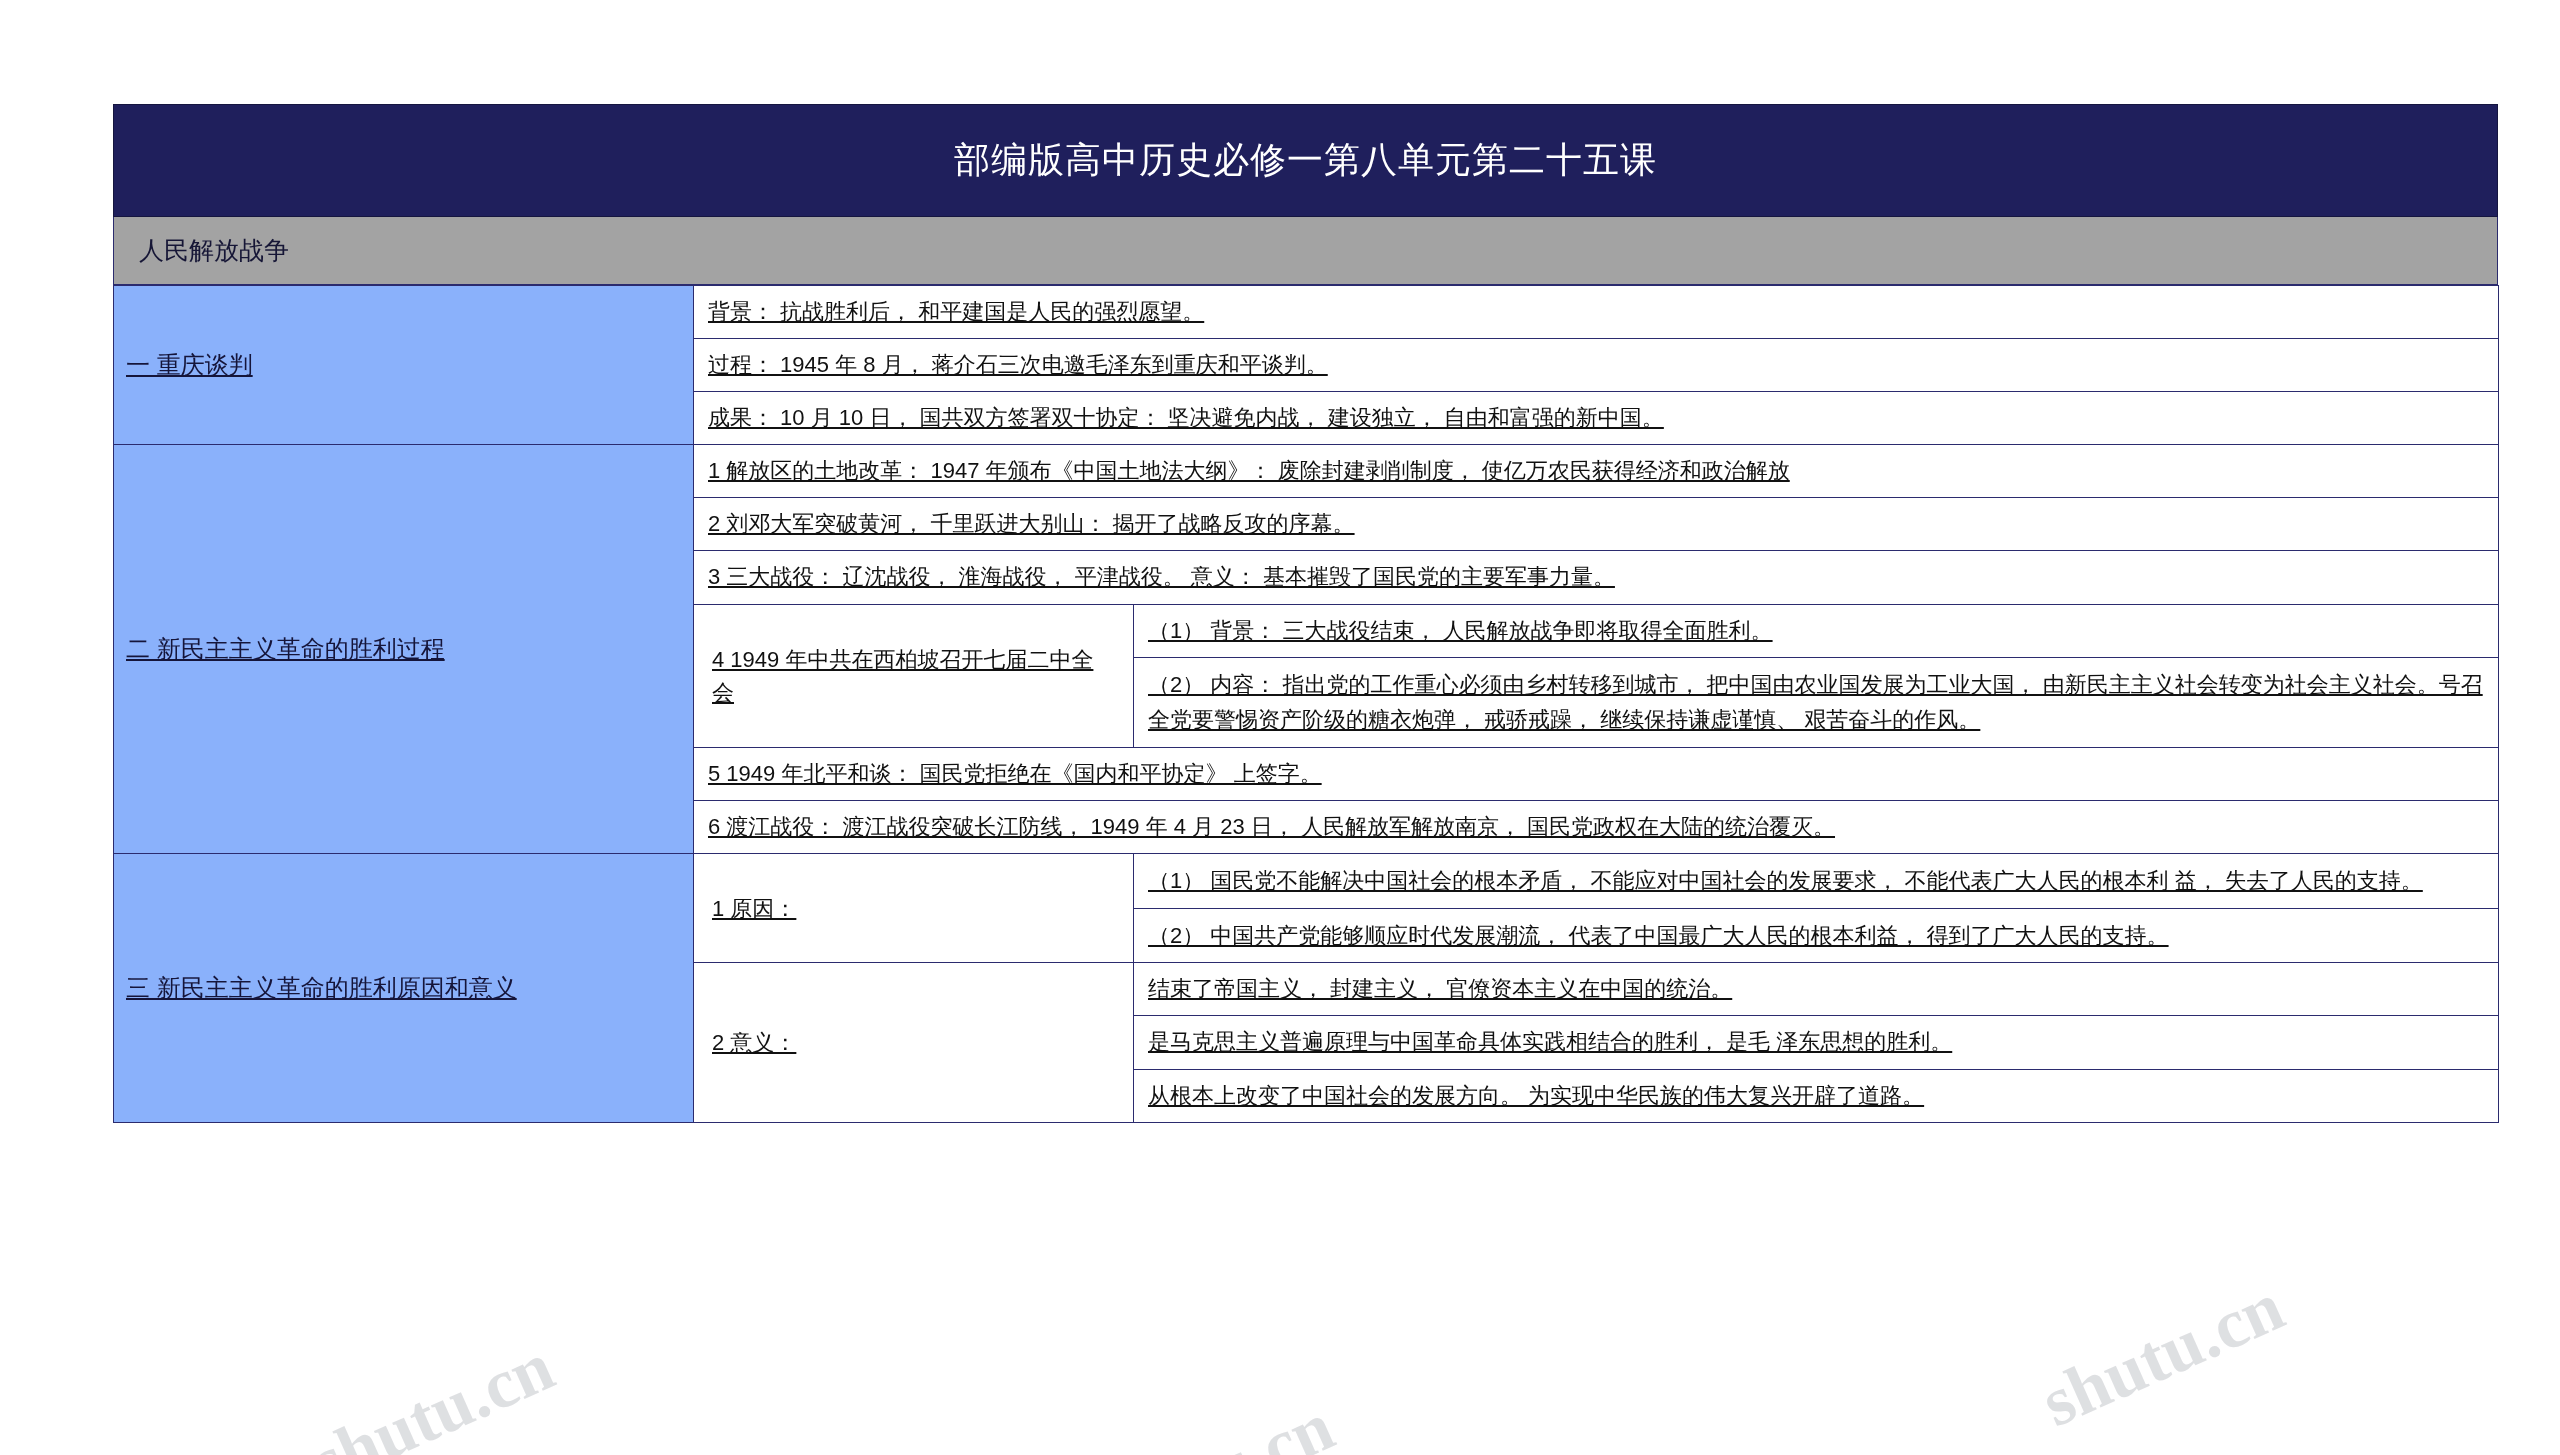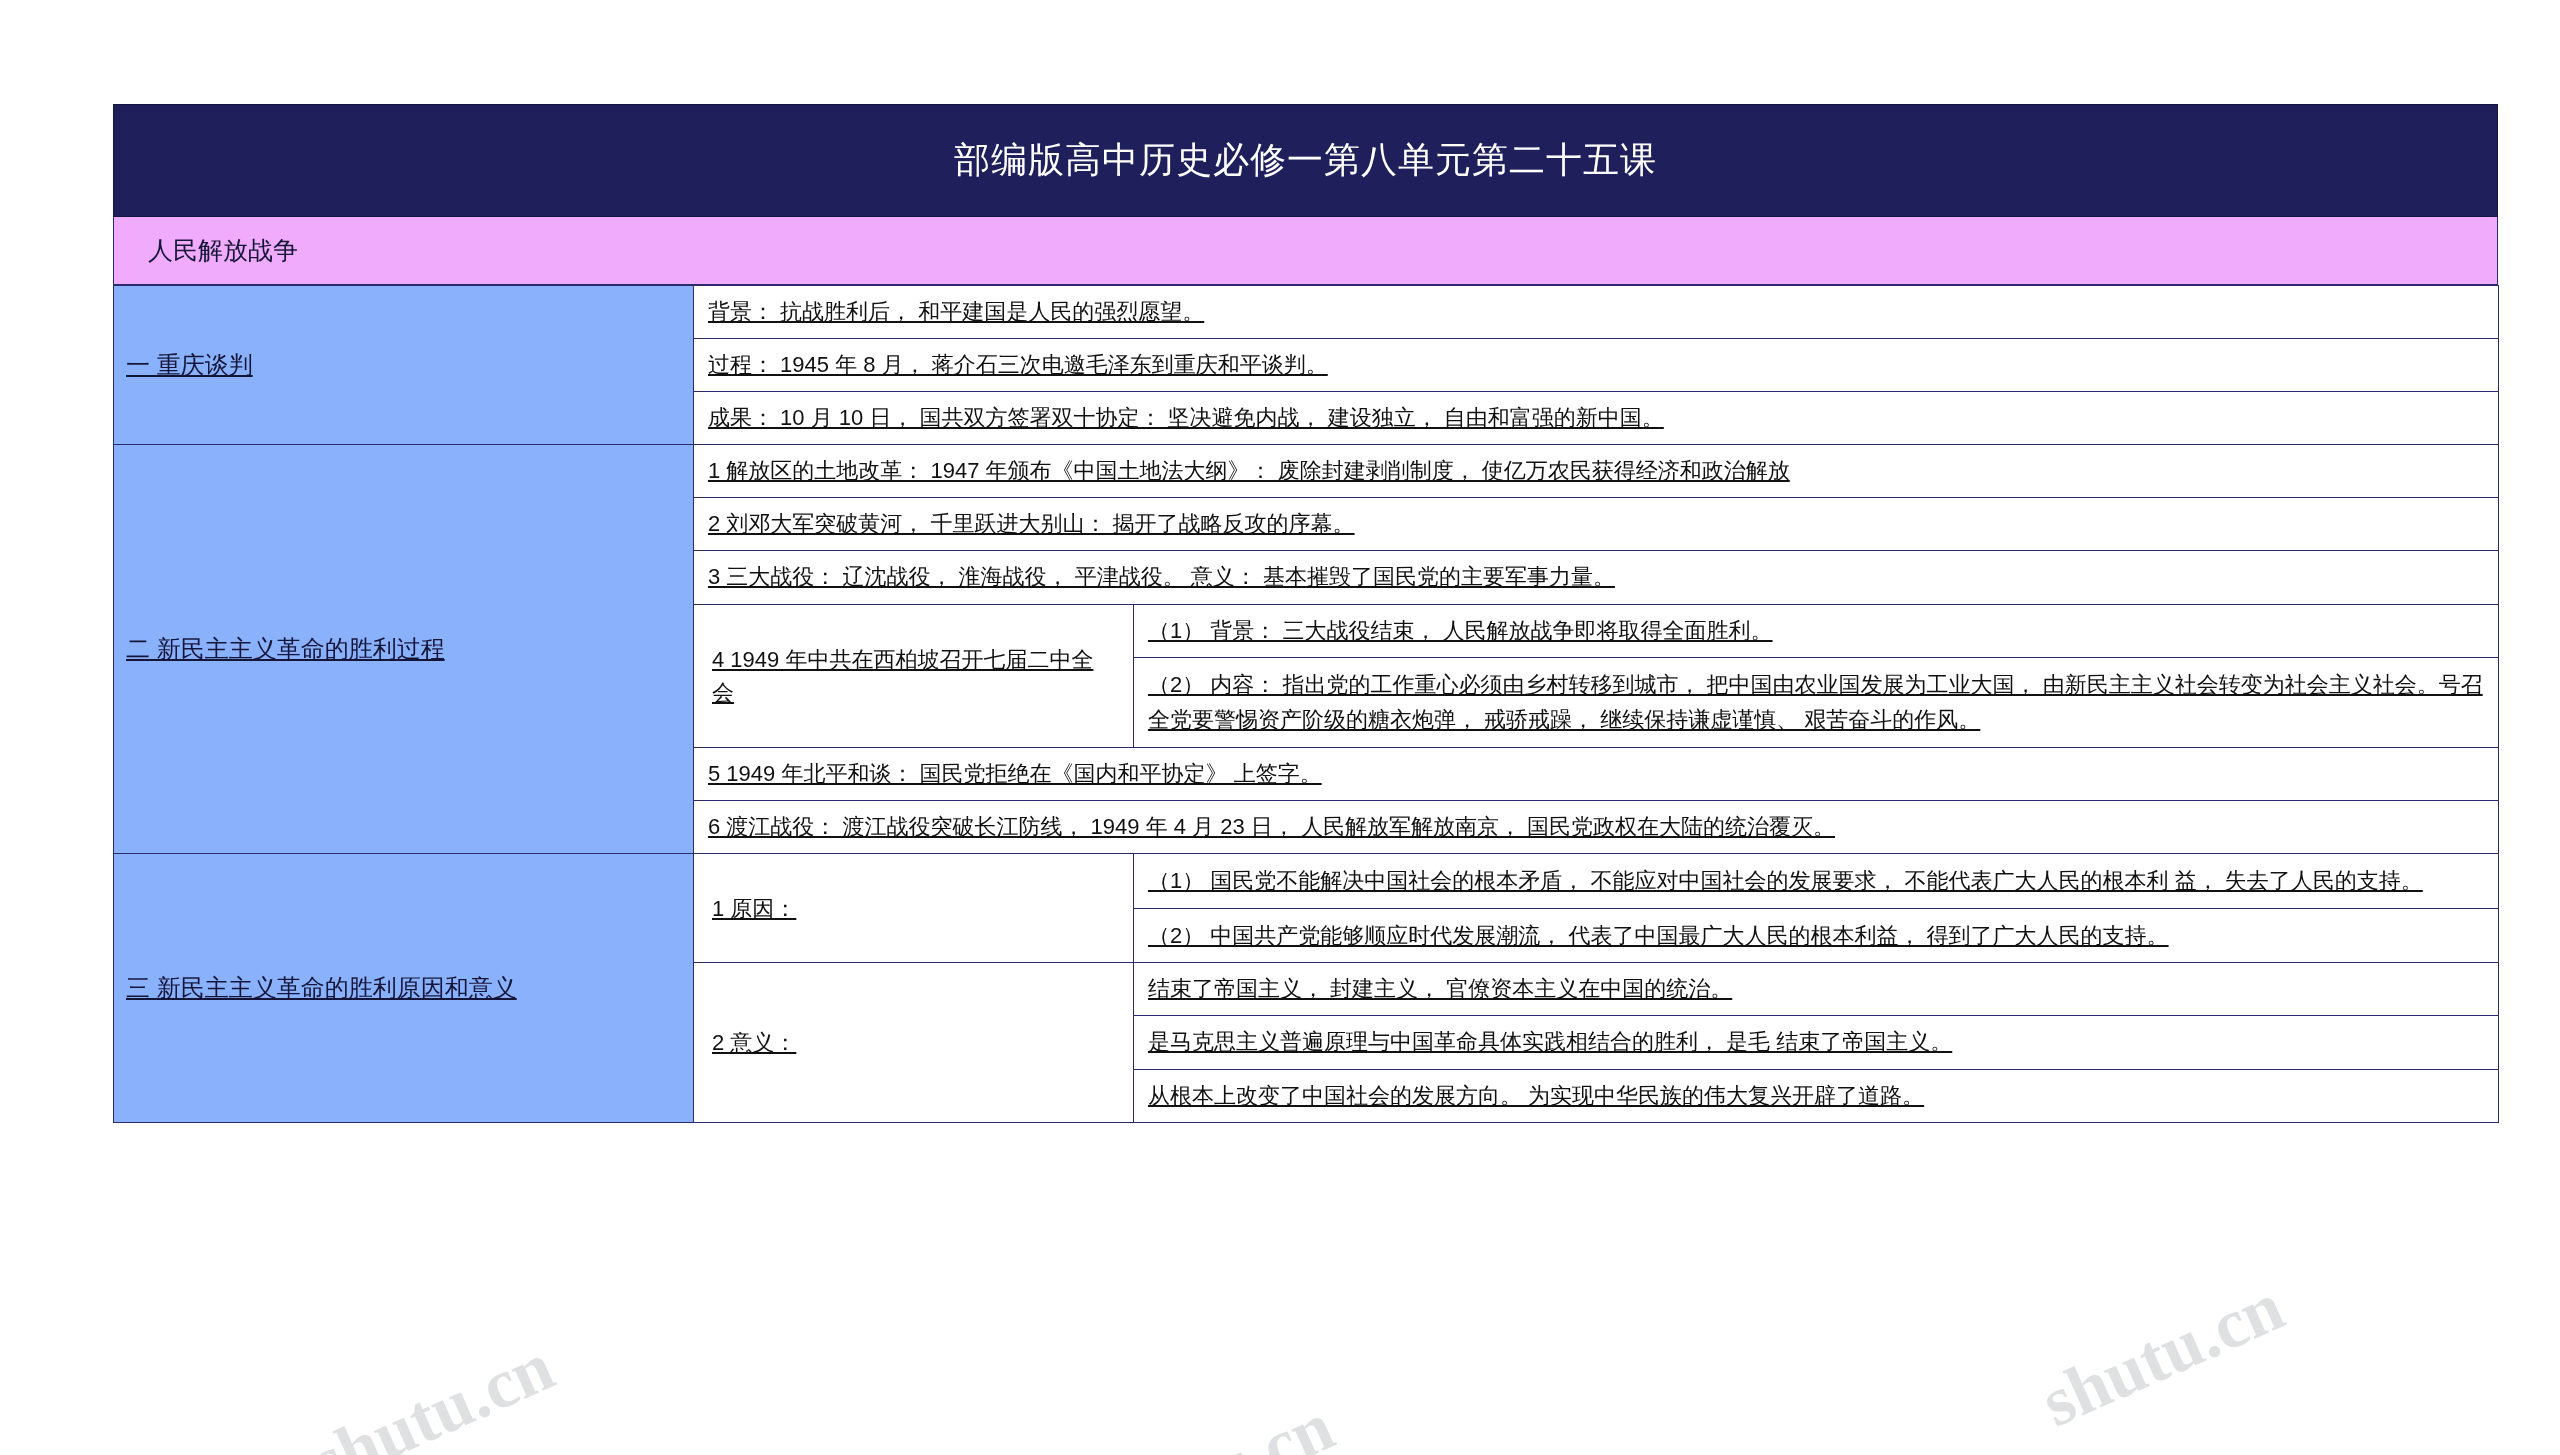--- a/index.html
+++ b/index.html
@@ -60,28 +60,28 @@
   }
   .title-bar .title-text {
     color: #ffffff;
     font-size: 36px;
     letter-spacing: 1px;
     font-weight: 400;
   }
 
   
   .subtitle-bar {
-    background: #f0abfc;
+    background: #a3a3a3;
     border: 1px solid #2b2b6e;
     border-top: none;
     height: 68px;
     display: flex;
     align-items: center;
     box-sizing: border-box;
-    padding-left: 34px;
+    padding-left: 25px;
   }
   .subtitle-bar .subtitle-text {
     color: #161636;
     font-size: 25px;
   }
 
   
   table.mind {
     border-collapse: collapse;
     table-layout: fixed;
@@ -194,21 +194,21 @@
         <td class="leaf tall">（1） 国民党不能解决中国社会的根本矛盾， 不能应对中国社会的发展要求， 不能代表广大人民的根本利 益， 失去了人民的支持。</td>
       </tr>
       <tr>
         <td class="leaf tall">（2） 中国共产党能够顺应时代发展潮流， 代表了中国最广大人民的根本利益， 得到了广大人民的支持。</td>
       </tr>
       <tr>
         <td class="mid" rowspan="3">2 意义：</td>
         <td class="leaf">结束了帝国主义， 封建主义， 官僚资本主义在中国的统治。</td>
       </tr>
       <tr>
-        <td class="leaf">是马克思主义普遍原理与中国革命具体实践相结合的胜利， 是毛 结束了帝国主义。</td>
+        <td class="leaf">是马克思主义普遍原理与中国革命具体实践相结合的胜利， 是毛 泽东思想的胜利。</td>
       </tr>
       <tr>
         <td class="leaf">从根本上改变了中国社会的发展方向。 为实现中华民族的伟大复兴开辟了道路。</td>
       </tr>
 
     </tbody>
   </table>
 </div>
 
 </body></html>

